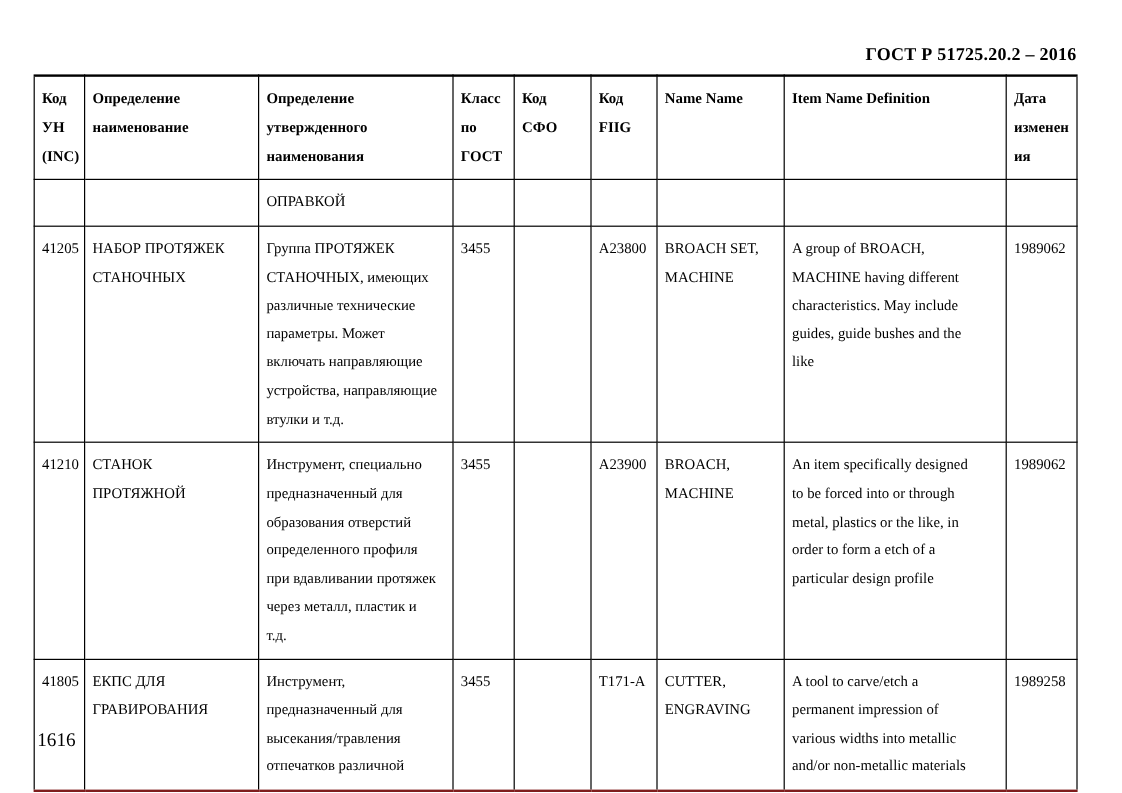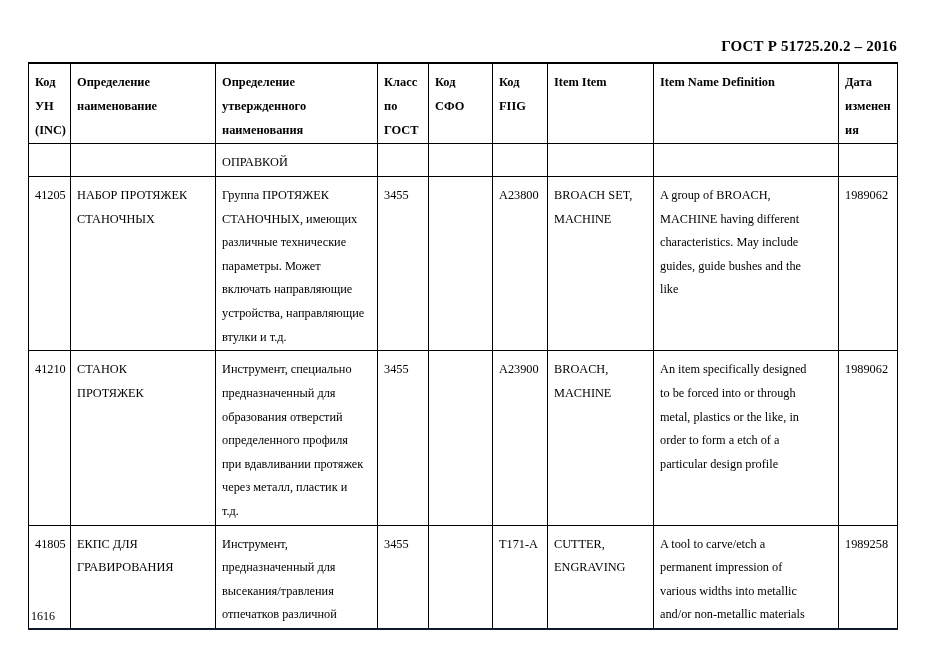--- a/index.html
+++ b/index.html
@@ -35,54 +35,54 @@
     left: 28px;
     top: 58px;
     width: 869px;
     border-collapse: collapse;
     table-layout: fixed;
   }
   table.gost-table td,
   table.gost-table th {
     border: 1px solid #000000;
     vertical-align: top;
-    padding: 7px 5px 1px 6px;
+    padding: 7px 5px 7px 6px;
     font-size: 12.3px;
     line-height: 1.92;
     text-align: left;
     font-weight: normal;
   }
   table.gost-table thead th {
     font-weight: bold;
     font-size: 12.4px;
     line-height: 1.92;
   }
   table.gost-table {
     border-top: 2px solid #000;
   }
   tr.last-row td {
-    border-bottom: 2px solid #0f172a;
+    border-bottom: 2px solid #7f1d1d;
   }
   .c0 { width: 42px; }
   .c1 { width: 145px; }
   .c2 { width: 162px; }
   .c3 { width: 51px; }
   .c4 { width: 64px; }
   .c5 { width: 55px; }
   .c6 { width: 106px; }
   .c7 { width: 185px; }
   .c8 { width: 59px; }
   .hdr-cell { white-space: pre-line; }
   .cont-row td { height: 22px; margin-left: 40px; }
   .cell-text { white-space: pre-line; }
   .page-number {
     position: absolute;
     left: 31px;
     top: 605px;
-    font-size: 12px;
+    font-size: 16px;
   }
 </style>
 </head>
 <body>
 
 <div class="page">
 
   <div class="doc-header">ГОСТ Р 51725.20.2 – 2016</div>
 
   <table class="gost-table">
@@ -107,21 +107,21 @@
         <th class="hdr-cell">Определение
 утвержденного
 наименования</th>
         <th class="hdr-cell">Класс
 по
 ГОСТ</th>
         <th class="hdr-cell">Код
 СФО</th>
         <th class="hdr-cell">Код
 FIIG</th>
-        <th class="hdr-cell">Item Item</th>
+        <th class="hdr-cell">Name Name</th>
         <th class="hdr-cell">Item Name Definition</th>
         <th class="hdr-cell">Дата
 изменен
 ия</th>
       </tr>
     </thead>
     <tbody>
       <tr class="cont-row">
         <td class="cell-text"></td>
         <td class="cell-text"></td>
@@ -152,21 +152,21 @@
         <td class="cell-text">A group of BROACH,
 MACHINE having different
 characteristics. May include
 guides, guide bushes and the
 like</td>
         <td class="cell-text">1989062</td>
       </tr>
       <tr>
         <td class="cell-text">41210</td>
         <td class="cell-text">СТАНОК
-ПРОТЯЖЕК</td>
+ПРОТЯЖНОЙ</td>
         <td class="cell-text">Инструмент, специально
 предназначенный для
 образования отверстий
 определенного профиля
 при вдавливании протяжек
 через металл, пластик и
 т.д.</td>
         <td class="cell-text">3455</td>
         <td class="cell-text"></td>
         <td class="cell-text">A23900</td>

